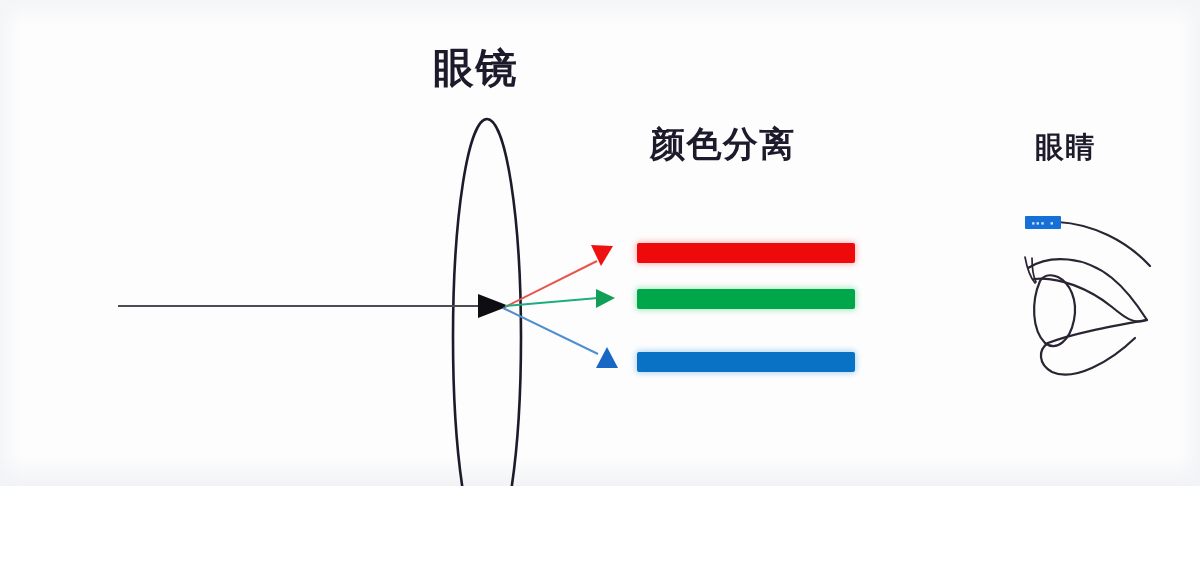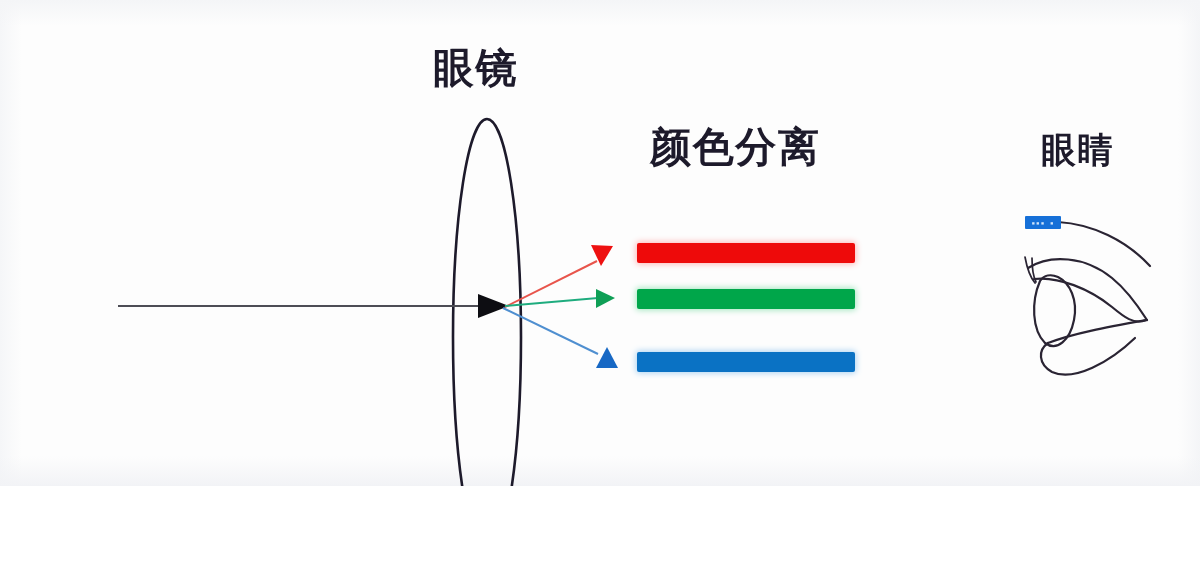--- a/index.html
+++ b/index.html
@@ -38,22 +38,22 @@
     position: absolute;
     z-index: 3;
     white-space: nowrap;
     color: #1d1a2b;
     font-weight: 600;
     letter-spacing: 0.04em;
     line-height: 1;
   }
   #label-lens       { left: 433px; top: 48px;  font-size: 41px; }
   #label-source     { left: 29px;  top: 231px; font-size: 41px; letter-spacing: 0.01em; }
-  #label-separation { left: 650px; top: 127px; font-size: 41px; }
-  #label-eye        { left: 1035px;top: 133px; font-size: 35px; margin-left: 6px; }
+  #label-separation { left: 650px; top: 127px; font-size: 35px; }
+  #label-eye        { left: 1035px;top: 133px; font-size: 29px; }
 
   .bar {
     position: absolute;
     z-index: 3;
     border-radius: 2px;
   }
   #bar-red   { left: 637px; top: 243px; width: 218px; height: 20px; }
   #bar-green { left: 637px; top: 289px; width: 218px; height: 20px; }
   #bar-blue  { left: 637px; top: 352px; width: 218px; height: 20px; }
 

